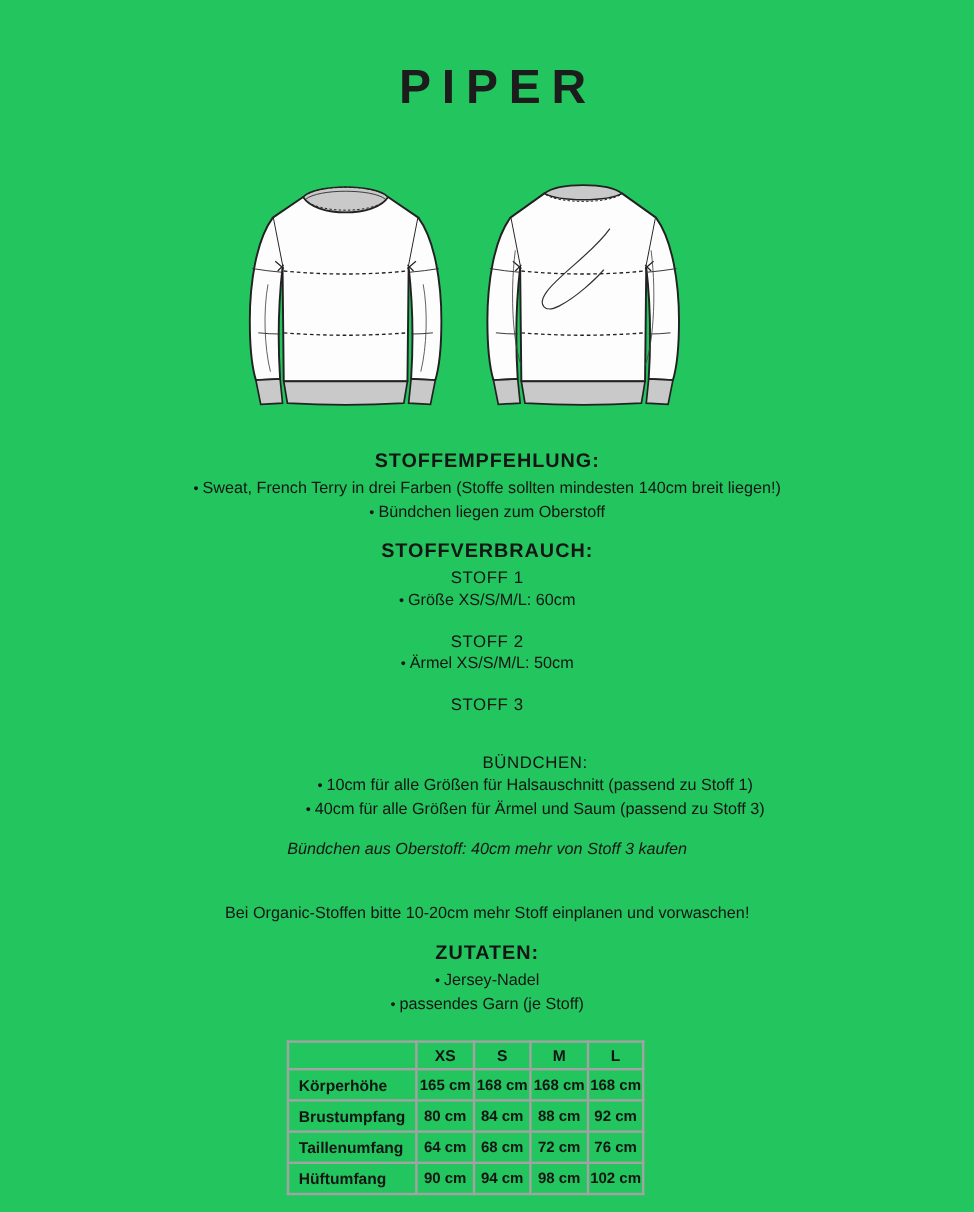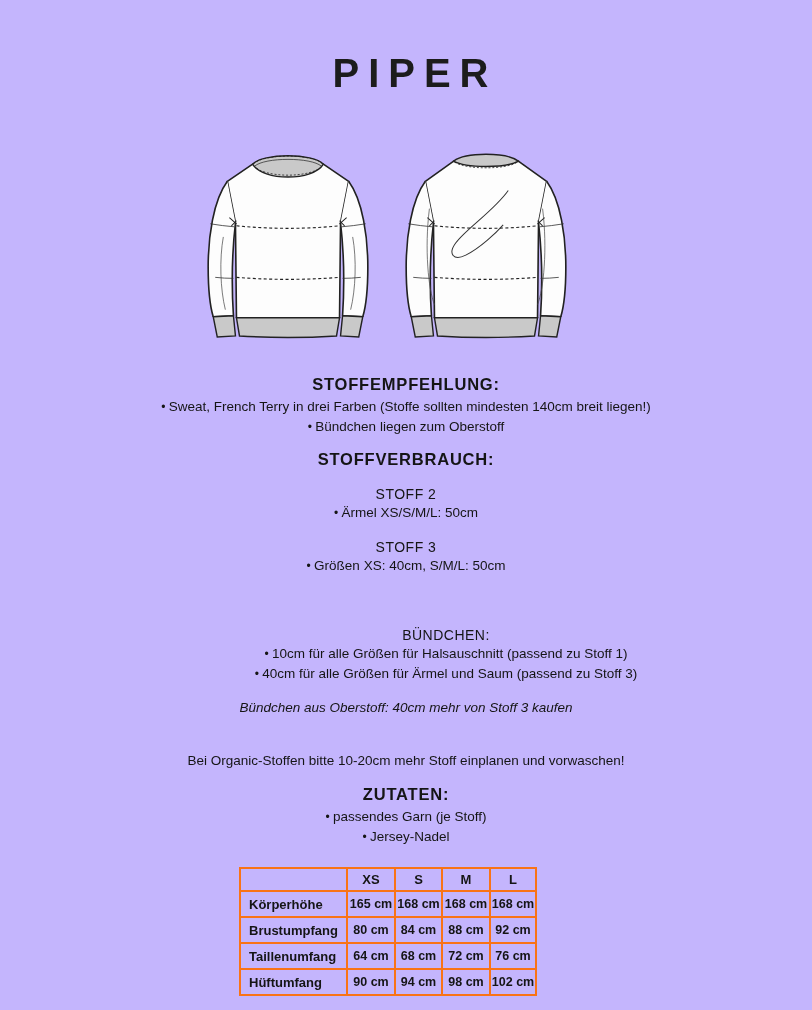--- a/index.html
+++ b/index.html
@@ -1,17 +1,17 @@
 <!DOCTYPE html>
 <html><head>
 <meta charset="utf-8">
 <style>
   html,body{margin:0;padding:0;background:#fff;}
   .page{
-    position:relative;width:812px;height:1010px;background:#c4b5fd;
+    position:relative;width:812px;height:1010px;background:#22c55e;
     font-family:"Liberation Sans", sans-serif;color:#151515;overflow:hidden;
   }
   .center-text{position:absolute;left:0;width:812px;text-align:center;}
   #page-title{
     top:22px;font-size:40px;line-height:1.2;font-weight:600;
     letter-spacing:9px;padding-left:9px;color:#1c1c1c;
   }
   .sec-h{font-size:16.5px;line-height:21px;letter-spacing:.8px;font-weight:700;margin-bottom:2px;}
   .sub-h{font-size:14px;line-height:18px;letter-spacing:.5px;font-weight:500;}
   .bullet-line{font-size:13.5px;line-height:19px;}
@@ -23,21 +23,21 @@
   #sec-note{top:698px;font-style:italic;}
   #sec-note .plain-line{font-size:13.5px;line-height:20px;}
   #sec-organic{top:751px;}
   #sec-organic .plain-line{font-size:13.5px;line-height:19px;}
   #sec-zutaten{top:784px;}
   .drawing{position:absolute;}
   #front-drawing{left:207px;top:148px;}
   #back-drawing{left:405px;top:148px;}
   #size-table-wrap{position:absolute;left:239px;top:867px;}
   table{border-collapse:collapse;table-layout:fixed;}
-  td,th{border:2px solid #f97316;height:24px;padding:0;overflow:hidden;white-space:nowrap;}
+  td,th{border:2px solid #a3a3a3;height:24px;padding:0;overflow:hidden;white-space:nowrap;}
   th{font-size:13px;font-weight:700;text-align:center;height:21px;}
   td.rowlabel{font-size:13px;font-weight:700;text-align:left;padding-left:8px;}
   td.val{font-size:12.5px;font-weight:700;text-align:center;}
 </style>
 </head>
 <body>
 
 <div class="page">
 
   <h1 id="page-title" class="center-text">PIPER</h1>
@@ -95,31 +95,34 @@
   <div id="sec-empfehlung" class="center-text">
     <div class="sec-h">STOFFEMPFEHLUNG:</div>
     <div>
         <div class="bullet-line"><span class="bullet">• </span><span>Sweat, French Terry in drei Farben (Stoffe sollten mindesten 140cm breit liegen!)</span></div>
         <div class="bullet-line"><span class="bullet">• </span><span>Bündchen liegen zum Oberstoff</span></div>
       </div>
   </div>
 
   <div id="sec-verbrauch" class="center-text">
     <div class="sec-h">STOFFVERBRAUCH:</div>
+    <div>
+      <div class="sub-h">STOFF 1</div>
+      <div>
+          <div class="bullet-line"><span class="bullet">• </span><span>Größe XS/S/M/L: 60cm</span></div>
+        </div>
+    </div>
     <div class="group">
       <div class="sub-h">STOFF 2</div>
       <div>
           <div class="bullet-line"><span class="bullet">• </span><span>Ärmel XS/S/M/L: 50cm</span></div>
         </div>
     </div>
     <div class="group">
       <div class="sub-h">STOFF 3</div>
-      <div>
-          <div class="bullet-line"><span class="bullet">• </span><span>Größen XS: 40cm, S/M/L: 50cm</span></div>
-        </div>
     </div>
   </div>
 
   <div id="sec-buendchen" class="center-text">
     <div class="sub-h">BÜNDCHEN:</div>
     <div>
         <div class="bullet-line"><span class="bullet">• </span><span>10cm für alle Größen für Halsauschnitt (passend zu Stoff 1)</span></div>
         <div class="bullet-line"><span class="bullet">• </span><span>40cm für alle Größen für Ärmel und Saum (passend zu Stoff 3)</span></div>
       </div>
   </div>
@@ -130,22 +133,22 @@
       </div>
   </div>
 
   <div id="sec-organic" class="center-text">
     <div class="plain-line">Bei Organic-Stoffen bitte 10-20cm mehr Stoff einplanen und vorwaschen!</div>
   </div>
 
   <div id="sec-zutaten" class="center-text">
     <div class="sec-h">ZUTATEN:</div>
     <div>
+        <div class="bullet-line"><span class="bullet">• </span><span>Jersey-Nadel</span></div>
         <div class="bullet-line"><span class="bullet">• </span><span>passendes Garn (je Stoff)</span></div>
-        <div class="bullet-line"><span class="bullet">• </span><span>Jersey-Nadel</span></div>
       </div>
   </div>
 
   <div id="size-table-wrap">
     <table id="size-table">
       <colgroup id="size-table-cols">
           <col style="width: 107px;">
           <col style="width: 48px;">
           <col style="width: 47px;">
           <col style="width: 48px;">

